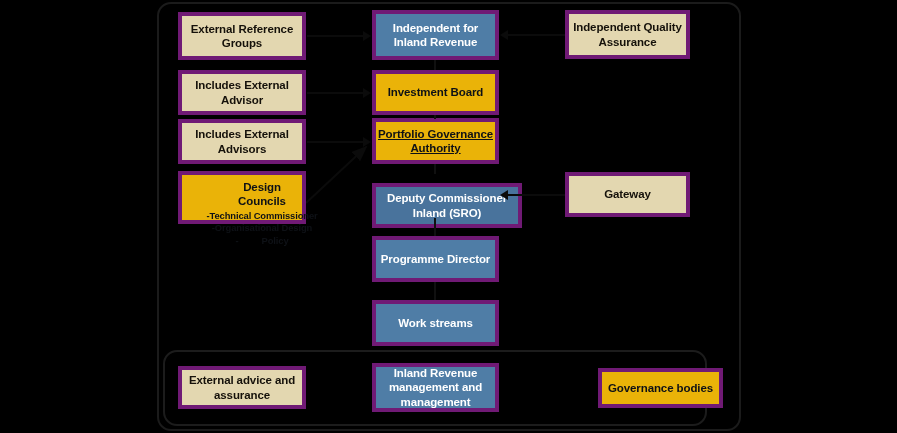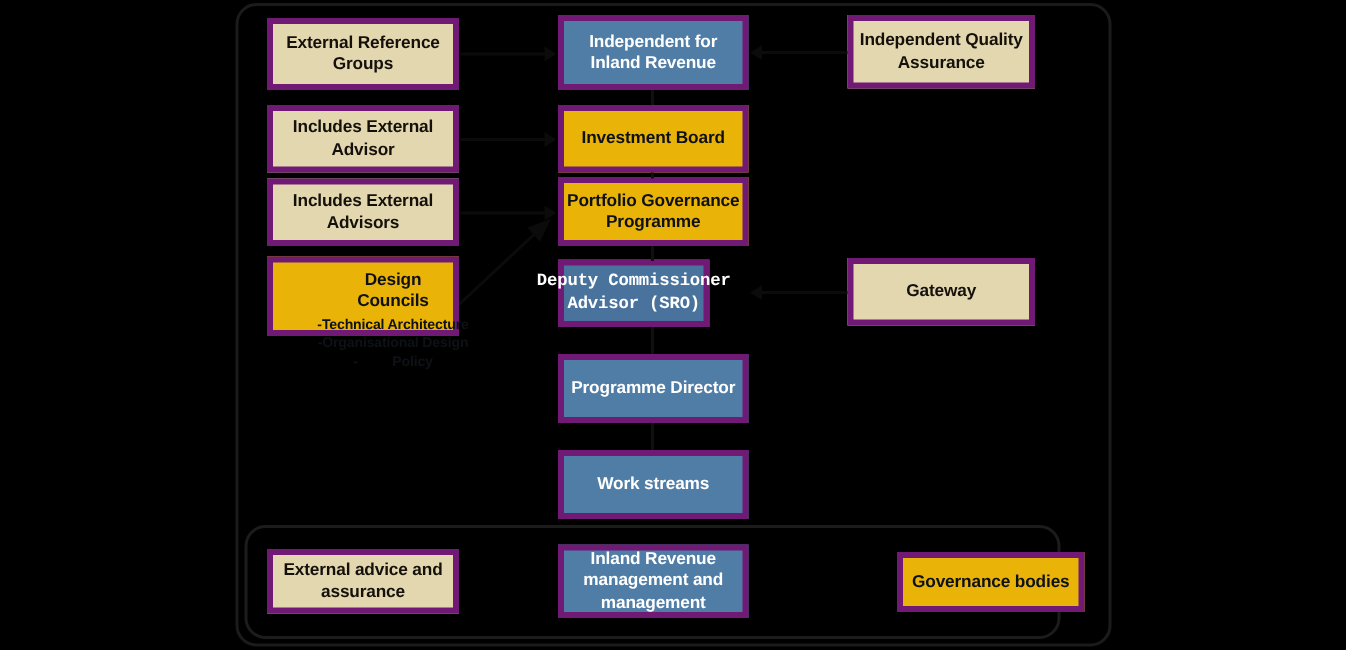--- a/index.html
+++ b/index.html
@@ -171,21 +171,21 @@
   <div class="node tan" style="left:178px; top:119px; width:128px; height:45px;">
     <span class="line">Includes External</span>
     <span class="line">Advisors</span>
   </div>
 
   <div class="node lightblue design-councils" style="left:178px; top:171px; width:128px; height:53px;">
     <div class="dc-title">Design Councils</div>
     <div class="dc-list">
       <div class="dc-item">
         <span class="dc-bullet">-</span>
-        <span>Technical Architecture</span>
+        <span>Technical Commissioner</span>
       </div>
       <div class="dc-item">
         <span class="dc-bullet">-</span>
         <span>Organisational Design</span>
       </div>
       <div class="dc-item indent">
         <span class="dc-bullet">-</span>
         <span>Policy</span>
       </div>
     </div>
@@ -193,28 +193,28 @@
 
   <div class="node steel" style="left:372px; top:10px; width:127px; height:50px;">
     <span class="line">Independent for</span>
     <span class="line">Inland Revenue</span>
   </div>
 
   <div class="node lightblue" style="left:372px; top:70px; width:127px; height:45px;">
     <span class="line">Investment Board</span>
   </div>
 
-  <div class="node lightblue" style="left:372px; top:118px; width:127px; height:46px;">
+  <div class="node lightblue" style="left:372px; top:118px; width:127px; height:46px;text-decoration:underline;">
     <span class="line">Portfolio Governance</span>
-    <span class="line">Programme</span>
-  </div>
-
-  <div class="node steel-dark" style="left:372px; top:173px; width:101px; height:45px;font-family:Liberation Mono, monospace;">
+    <span class="line">Authority</span>
+  </div>
+
+  <div class="node steel-dark" style="left:372px; top:183px; width:150px; height:45px;">
     <span class="line">Deputy Commissioner</span>
-    <span class="line">Advisor (SRO)</span>
+    <span class="line">Inland (SRO)</span>
   </div>
 
   <div class="node steel" style="left:372px; top:236px; width:127px; height:46px;">
     <span class="line">Programme Director</span>
   </div>
 
   <div class="node steel" style="left:372px; top:300px; width:127px; height:46px;">
     <span class="line">Work streams</span>
   </div>
 

